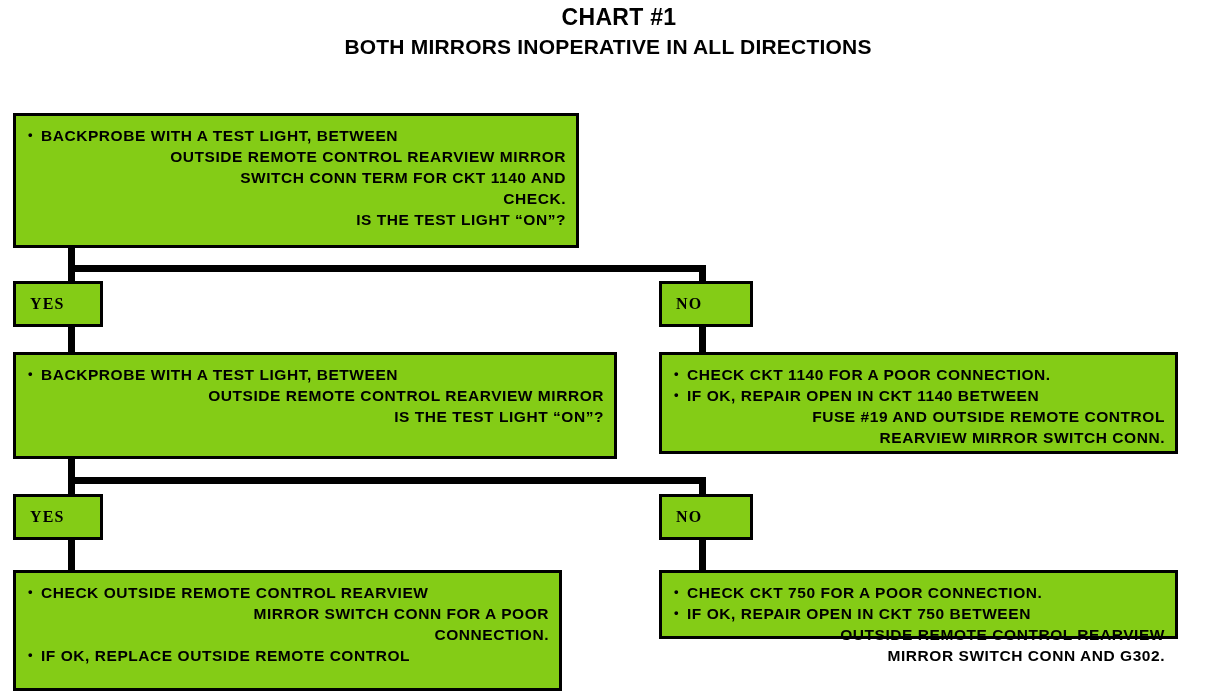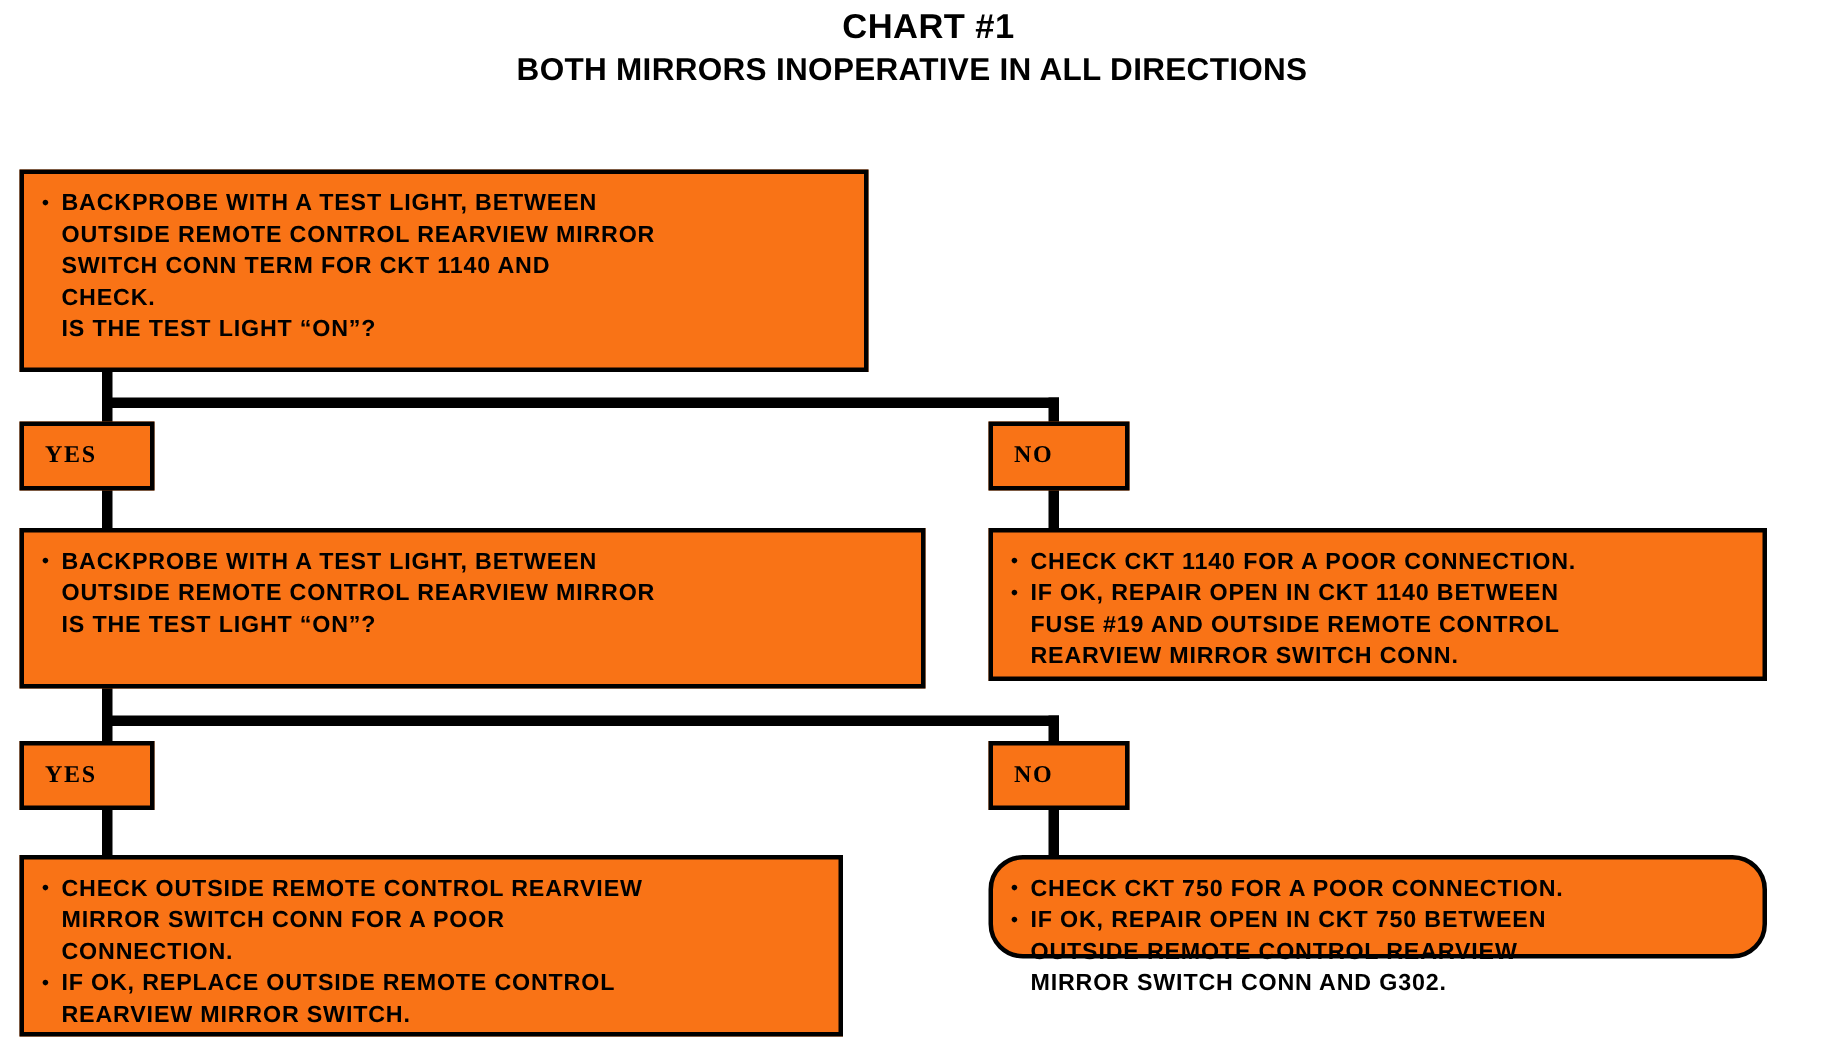--- a/index.html
+++ b/index.html
@@ -41,21 +41,21 @@
     line-height: 26px;
     margin: 4px 0 0 0;
     white-space: nowrap;
   }
 
   
   .box {
     position: absolute;
     box-sizing: border-box;
     border: 3px solid #000000;
-    background: #f97316;
+    background: #84cc16;
     z-index: 3;
   }
   .content-box {
     padding: 9px 10px 6px 12px;
   }
   .line {
     margin: 0;
     padding: 0;
     font-size: 15.5px;
     font-weight: bold;
@@ -69,20 +69,21 @@
   }
   .line.bullet::before {
     content: "\2022";
     position: absolute;
     left: 0;
     top: -1px;
     font-size: 13px;
   }
   .line.cont {
     padding-left: 13px;
+    text-align: right;
   }
 
   
   .yn-box {
     display: flex;
     align-items: center;
     justify-content: flex-start;
     font-family: Liberation Serif, serif;
   }
   .yn-label {
@@ -158,21 +159,20 @@
 
 <div class="box yn-box" style="left:659px; top:494px; width:94px; height:46px;">
   <span class="yn-label">NO</span>
 </div>
 
 <div class="box content-box" style="left:13px; top:570px; width:549px; height:121px;">
   <div class="line bullet">CHECK OUTSIDE REMOTE CONTROL REARVIEW</div>
   <div class="line cont">MIRROR SWITCH CONN FOR A POOR</div>
   <div class="line cont">CONNECTION.</div>
   <div class="line bullet">IF OK, REPLACE OUTSIDE REMOTE CONTROL</div>
-  <div class="line cont">REARVIEW MIRROR SWITCH.</div>
 </div>
 
-<div class="box content-box" style="left:659px; top:570px; width:519px; height:69px;border-radius:23px;">
+<div class="box content-box" style="left:659px; top:570px; width:519px; height:69px;">
   <div class="line bullet">CHECK CKT 750 FOR A POOR CONNECTION.</div>
   <div class="line bullet">IF OK, REPAIR OPEN IN CKT 750 BETWEEN</div>
   <div class="line cont">OUTSIDE REMOTE CONTROL REARVIEW</div>
   <div class="line cont">MIRROR SWITCH CONN AND G302.</div>
 </div>
 
 </body></html>

